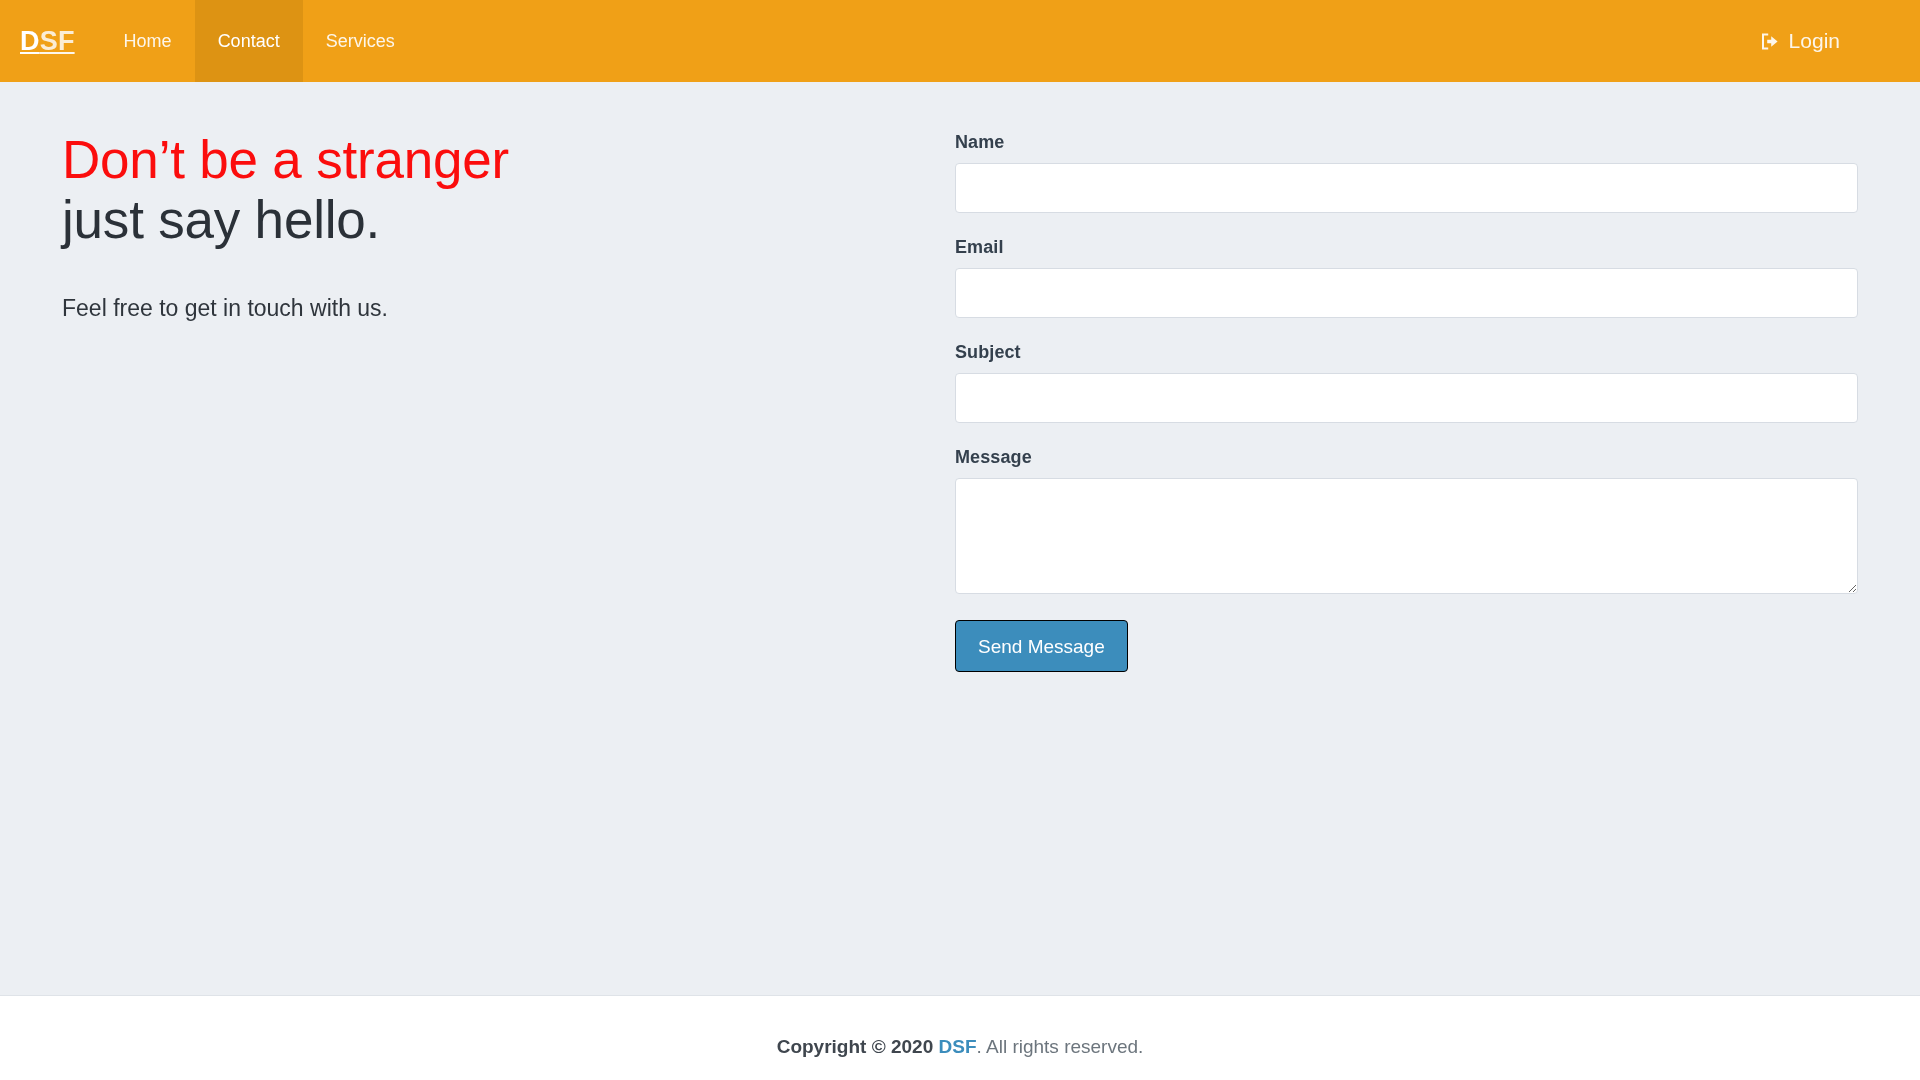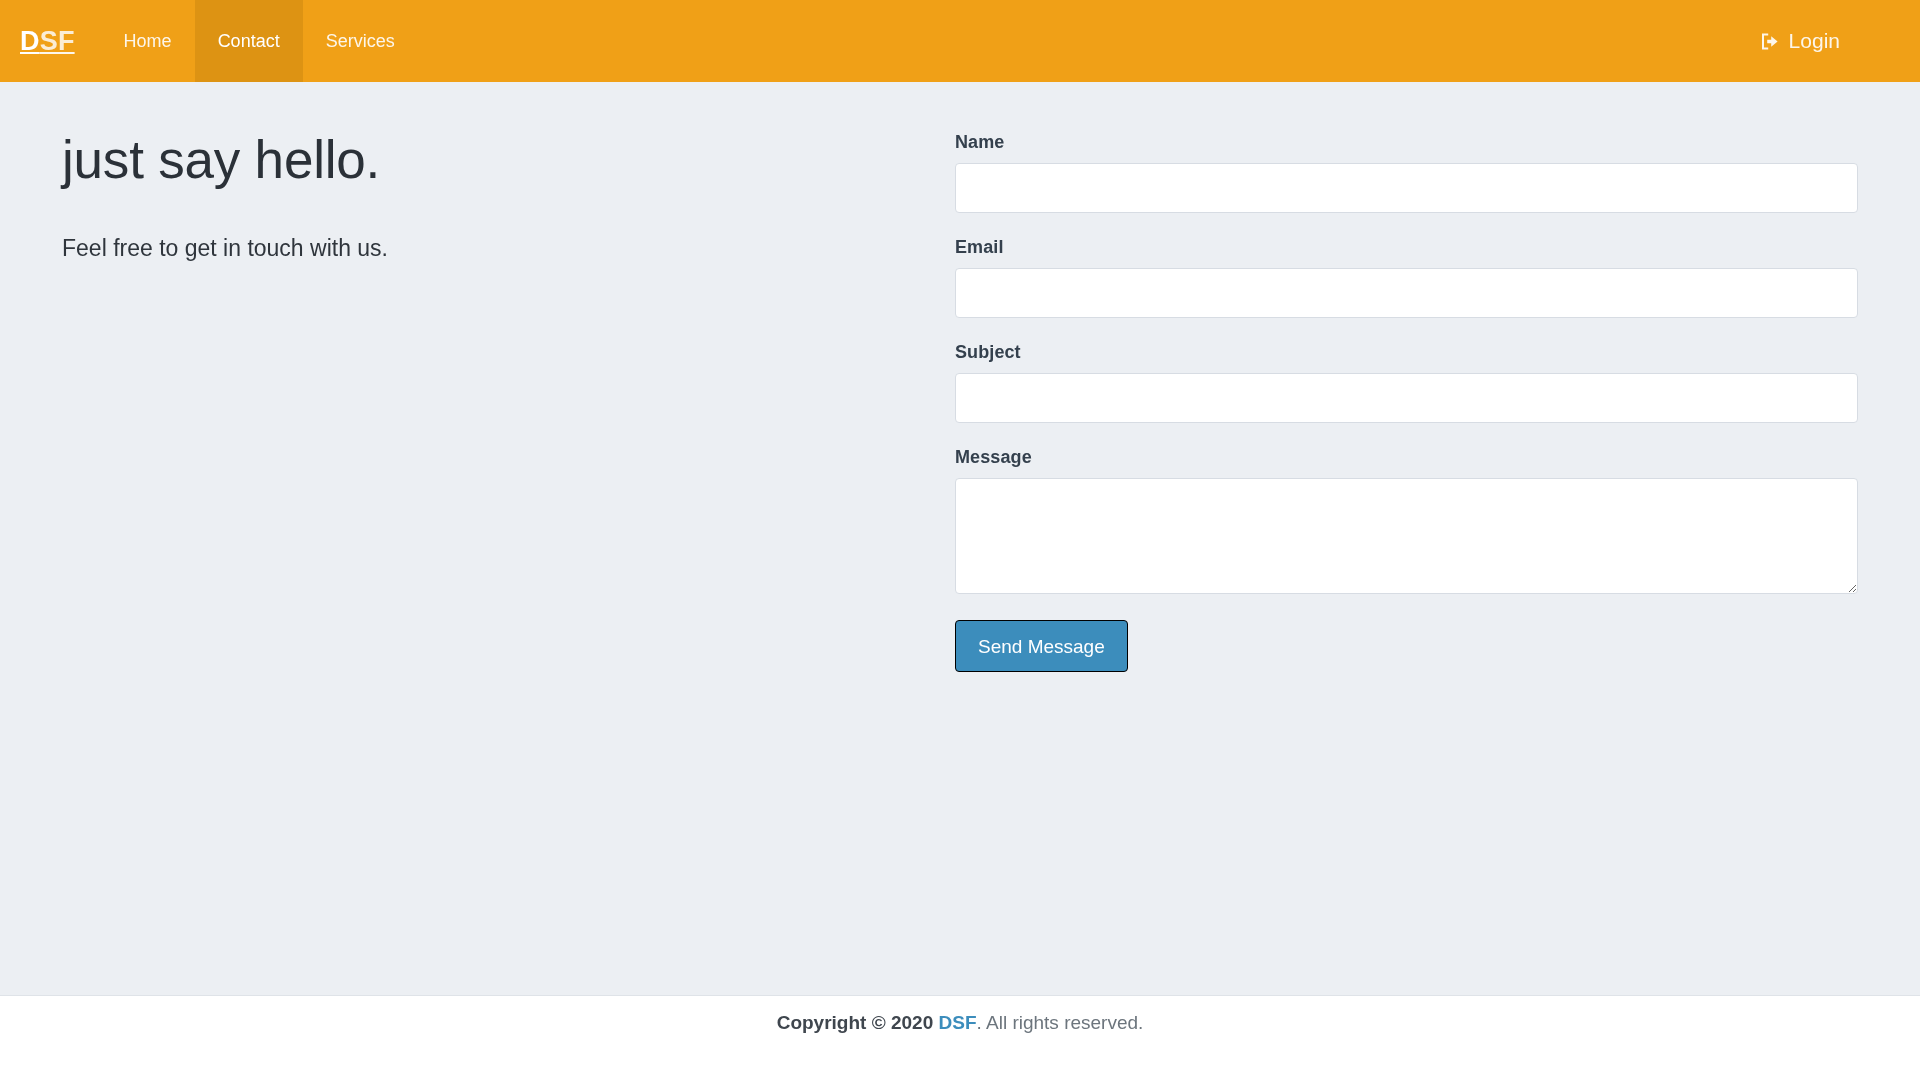--- a/index.html
+++ b/index.html
@@ -175,21 +175,21 @@
     line-height: 1;
   }
 
   
   .footer {
     height: 67px;
     background: #ffffff;
     display: flex;
     align-items: flex-start;
     justify-content: center;
-    padding-top: 16px;
+    padding-top: 40px;
   }
   .footer-text {
     font-size: 19px;
     color: #6c757d;
     white-space: nowrap;
   }
   .footer-text .fw-bold { font-weight: bold; color: #3f464e; }
   .footer-text .brand-blue { color: #3c8dbc; font-weight: bold; }
   .footer-text .rest { color: #6c757d; }
 </style>
@@ -225,20 +225,21 @@
       <span>Login</span>
     </a>
   </div>
 </nav>
 
 <main class="main">
   <div class="container">
 
     <section class="left-col">
       <h1 class="headline">
+        <span class="hl-red">Don’t be a stranger</span>
         <span class="hl-dark">just say hello.</span>
       </h1>
       <p class="subtext">Feel free to get in touch with us.</p>
     </section>
 
     <section class="right-col">
       <form>
 
         <div class="form-group">
           <label class="form-label">Name</label>

